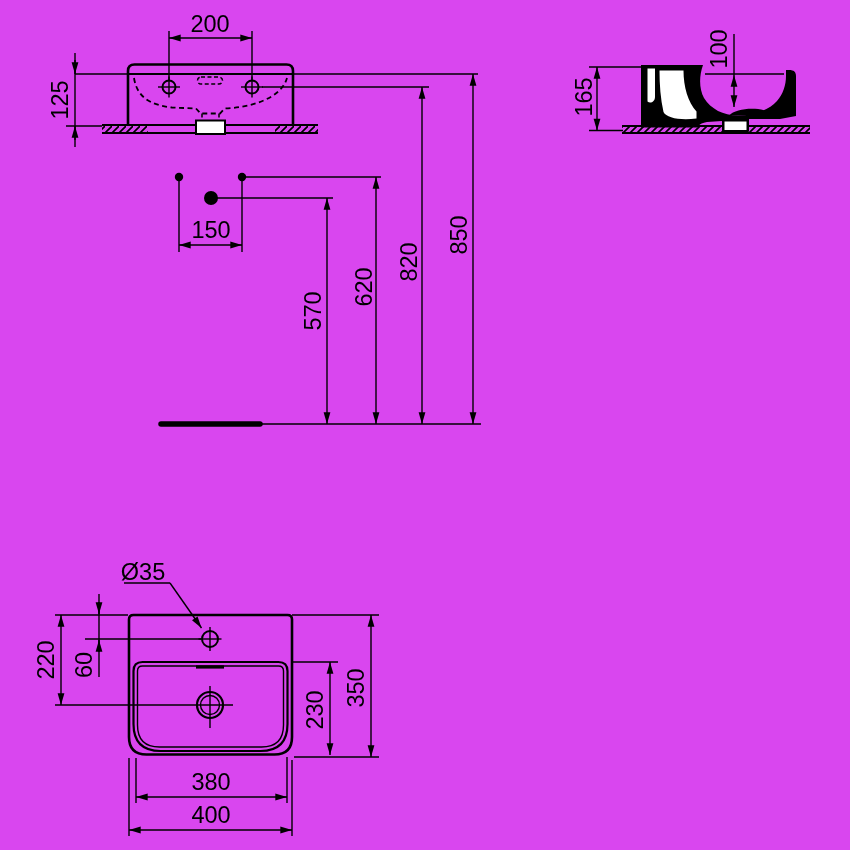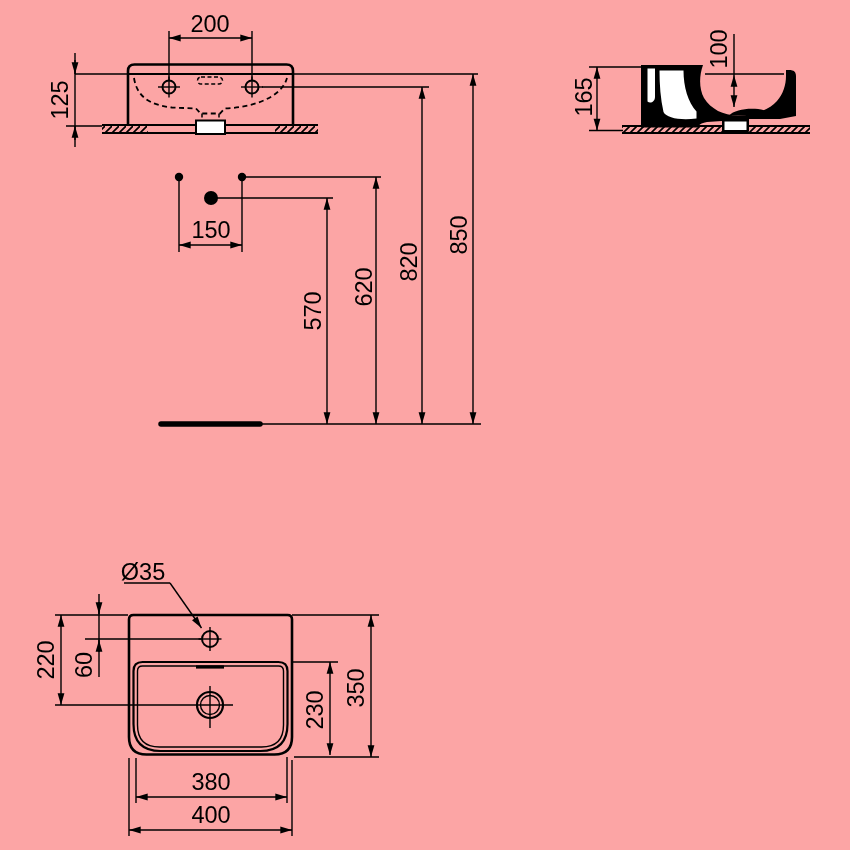--- a/index.html
+++ b/index.html
@@ -1,16 +1,16 @@
 <!DOCTYPE html>
 <html><head>
 <meta charset="utf-8">
 <style>
   html,body{margin:0;padding:0;background:#fff;width:850px;height:850px;overflow:hidden;}
-  #stage{position:relative;width:850px;height:850px;background:#fca5a5;}
+  #stage{position:relative;width:850px;height:850px;background:#d946ef;}
   svg{position:absolute;left:0;top:0;}
   text{font-family:"Liberation Sans","DejaVu Sans",sans-serif;font-size:23.5px;fill:#000;}
   .outline{stroke:#000;stroke-width:2.6;fill:none;}
   .med{stroke:#000;stroke-width:2.2;fill:none;}
   .thick2{stroke:#000;stroke-width:2;fill:none;}
   .thin{stroke:#000;stroke-width:1.4;fill:none;}
   .dim{stroke:#000;stroke-width:1.4;fill:none;}
   .dash{stroke:#000;stroke-width:1.8;fill:none;stroke-dasharray:5 3.5;}
   .dashthin{stroke:#000;stroke-width:1.5;fill:none;stroke-dasharray:4 2.5;}
   .blackfill{fill:#000;stroke:none;}

